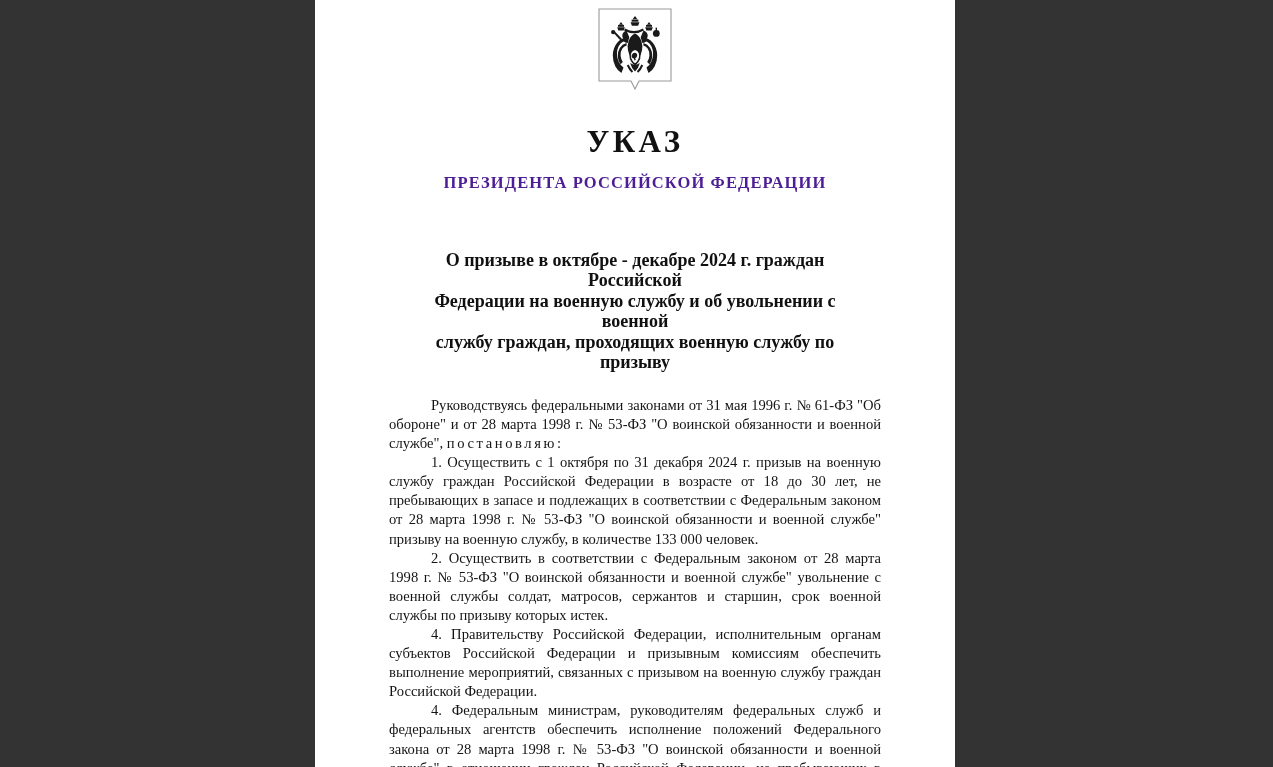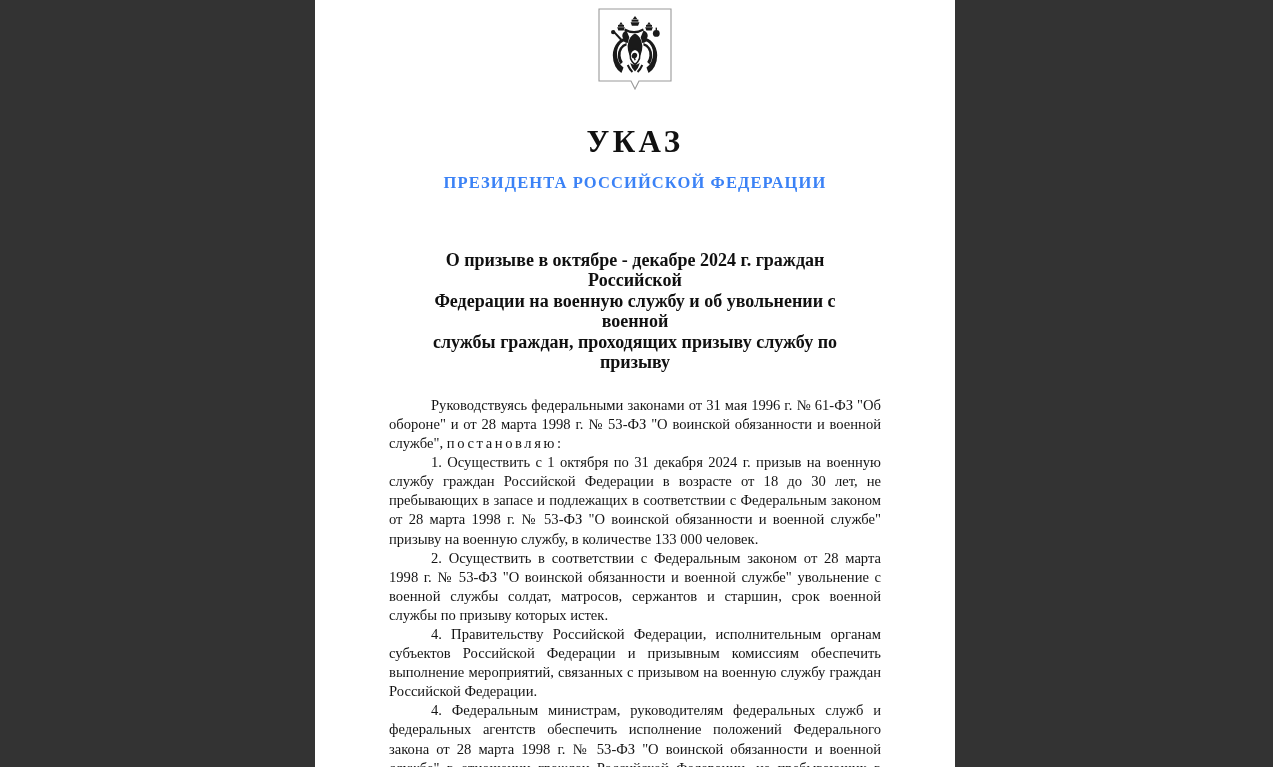--- a/index.html
+++ b/index.html
@@ -58,21 +58,21 @@
     color: #111111;
     margin: 18px 0 0 0;
     line-height: 1.1;
     font-family: "Liberation Serif", "DejaVu Serif", serif;
   }
   .doc-subtitle {
     text-align: center;
     font-size: 16.5px;
     font-weight: bold;
     letter-spacing: 1.1px;
-    color: #3b82f6;
+    color: #4c1d95;
     margin: 14px 0 0 0;
     line-height: 1.2;
   }
 
   
   .subject {
     margin: 57px auto 0 auto;
     width: 472px;
     text-align: center;
     font-size: 18px;
@@ -154,21 +154,21 @@
         </g>
       </svg>
     </div>
 
     <h1 class="doc-title">УКАЗ</h1>
     <h2 class="doc-subtitle">ПРЕЗИДЕНТА РОССИЙСКОЙ ФЕДЕРАЦИИ</h2>
 
     <div class="subject">
       <span class="ln">О призыве в октябре - декабре 2024 г. граждан Российской</span>
       <span class="ln">Федерации на военную службу и об увольнении с военной</span>
-      <span class="ln">службы граждан, проходящих призыву службу по призыву</span>
+      <span class="ln">службу граждан, проходящих военную службу по призыву</span>
     </div>
 
     <div class="body-text">
 
       <p class="para"><span>Руководствуясь федеральными законами от 31 мая 1996 г. № 61-ФЗ "Об обороне" и от 28 марта 1998 г. № 53-ФЗ "О воинской обязанности и военной службе", </span><span class="spaced">постановляю</span><span>:</span></p>
 
       <p class="para">1. Осуществить с 1 октября по 31 декабря 2024 г. призыв на военную службу граждан Российской Федерации в возрасте от 18 до 30 лет, не пребывающих в запасе и подлежащих в соответствии с Федеральным законом от 28 марта 1998 г. № 53-ФЗ "О воинской обязанности и военной службе" призыву на военную службу, в количестве 133 000 человек.</p>
 
       <p class="para">2. Осуществить в соответствии с Федеральным законом от 28 марта 1998 г. № 53-ФЗ "О воинской обязанности и военной службе" увольнение с военной службы солдат, матросов, сержантов и старшин, срок военной службы по призыву которых истек.</p>
 

